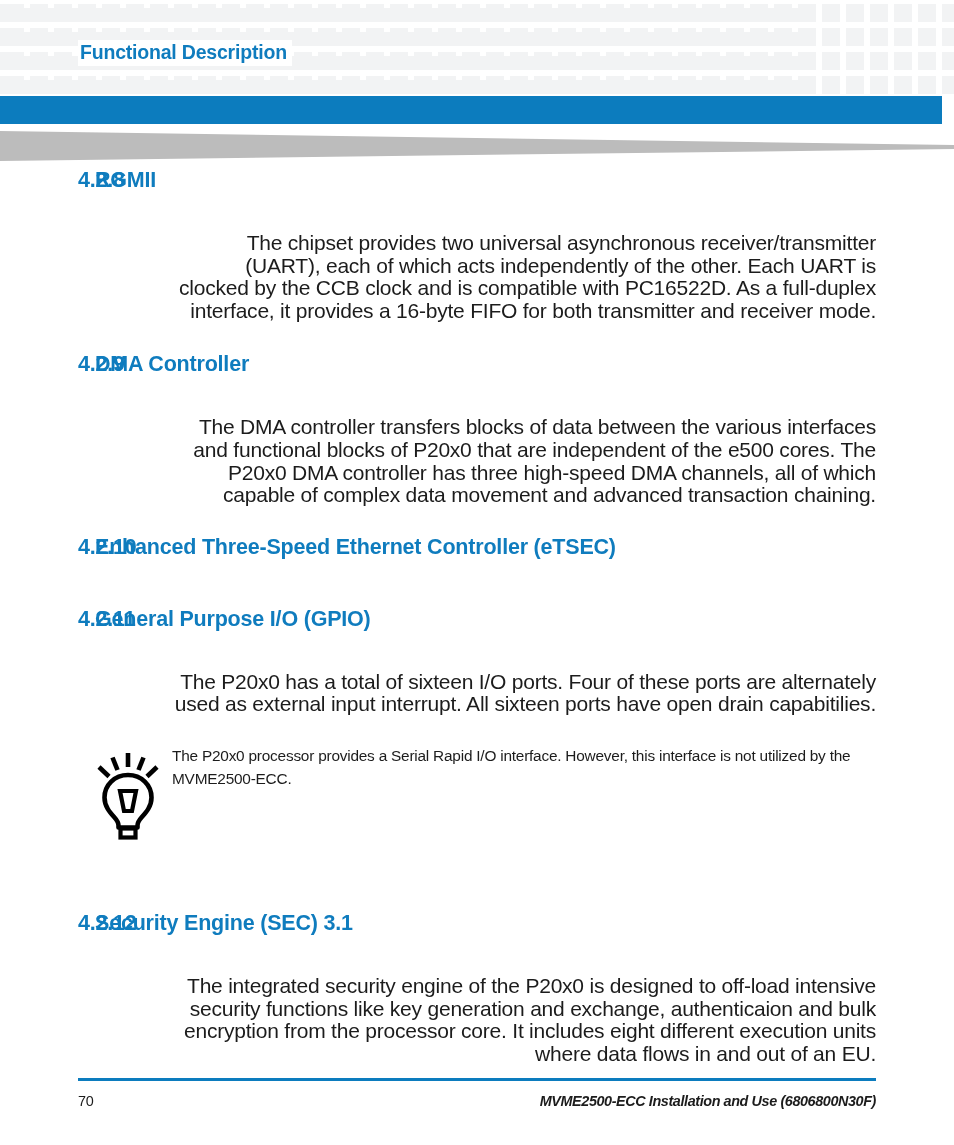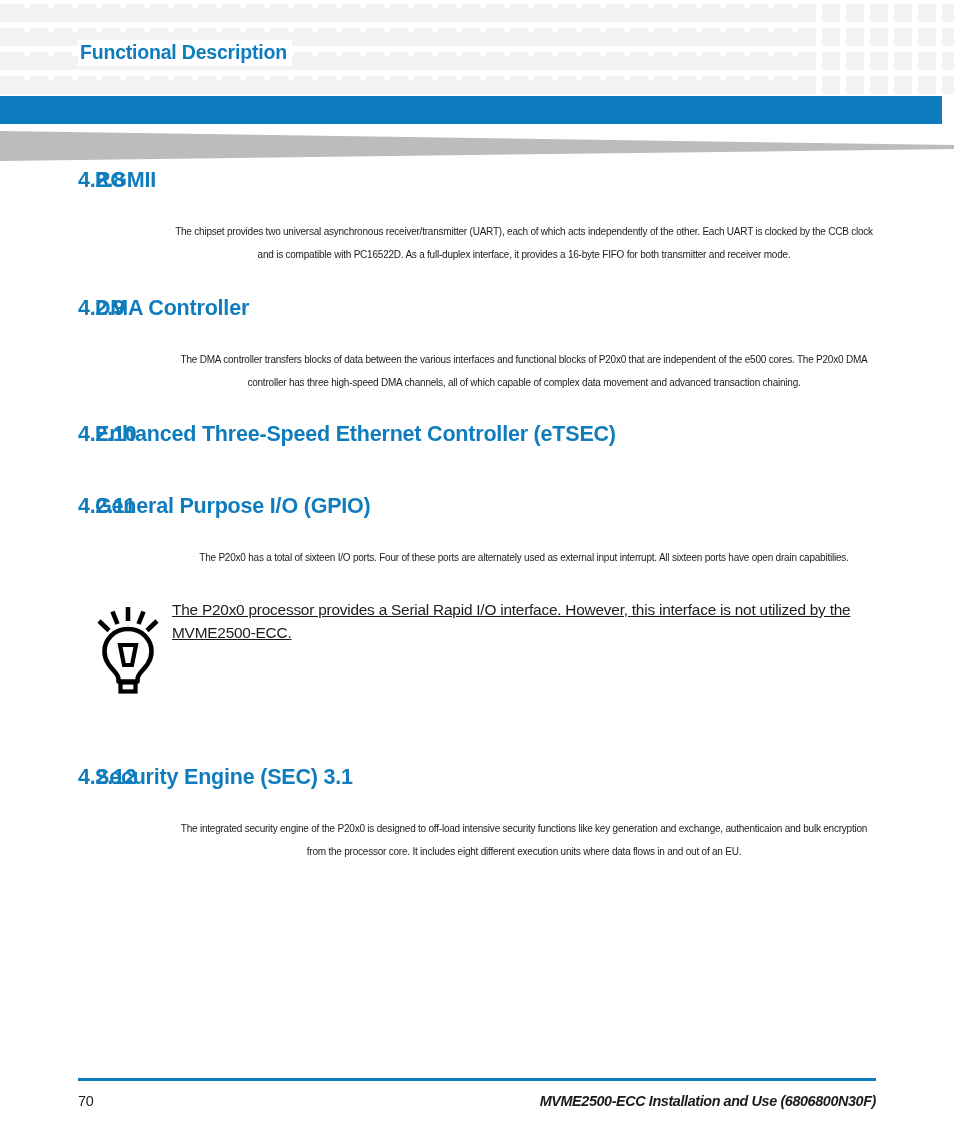--- a/index.html
+++ b/index.html
@@ -103,35 +103,34 @@
   .heading .num {
     width: 95px;
     flex: 0 0 95px;
     padding-left: 78px;
   }
   .heading .ttl { flex: 1 1 auto; }
 
   .body-text {
     margin-left: 172px;
     margin-right: 78px;
-    font-size: 10px;
+    font-size: 21px;
     line-height: 22.6px;
     color: #1c1c1c;
     letter-spacing: -0.22px;
-    text-align: center;
+    text-align: right;
   }
 
   .sp-h-to-p { height: 18px; }
 
   
   #tip-block {
     position: relative;
     margin-top: 29px;
     min-height: 108px;
-    text-decoration: underline;
   }
   #tip-icon {
     position: absolute;
     left: 93px;
     top: 6px;
     width: 70px;
     height: 92px;
   }
   #tip-icon svg { display: block; }
   #tip-text {

